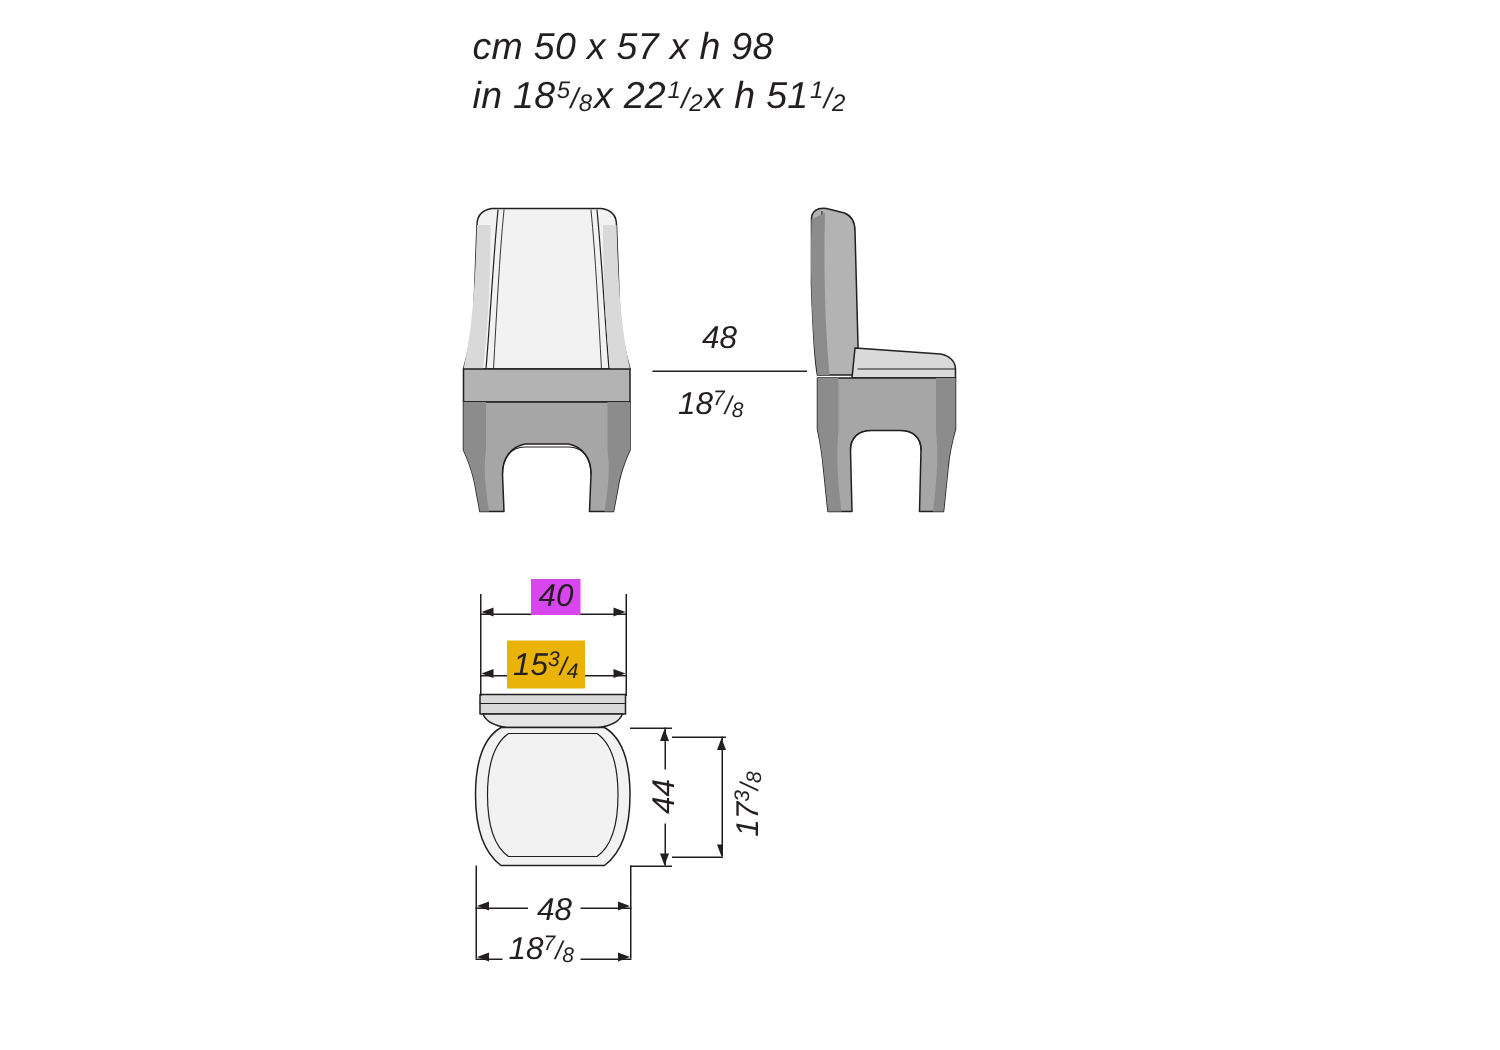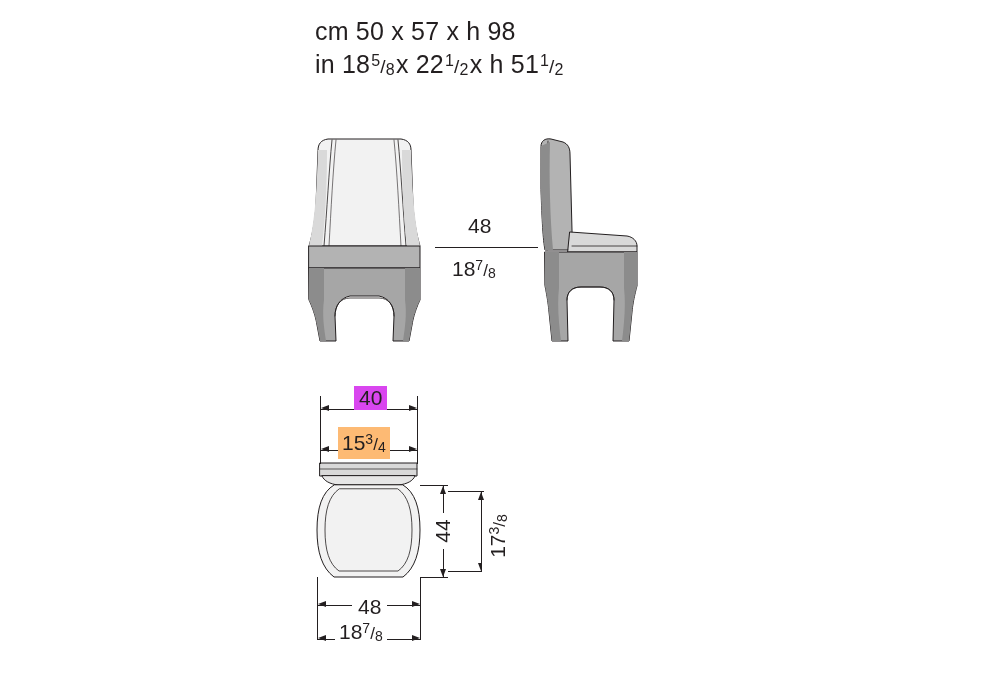--- a/index.html
+++ b/index.html
@@ -13,20 +13,21 @@
     position: relative;
     font-family: "Liberation Sans", sans-serif;
     color: #231f20;
     overflow: hidden;
   }
   .stage {
     position: absolute;
     left: 0; top: 0;
     width: 1000px;
     height: 700px;
+    font-style: italic;
   }
 
   
   .header {
     position: absolute;
     left: 315px;
     top: 16px;
     width: 520px;
   }
   .header .line {
@@ -207,21 +208,21 @@
   <div class="hline" style="left:320px; top:409px; width:98px;"></div>
   <div class="arrow arr-l" style="left:321px; top:405px;"></div>
   <div class="arrow arr-r" style="left:409px; top:405px;"></div>
   <div class="lbl" style="left:354px; top:386px; background:#d946ef; padding:0 5px;">
     <span>40</span>
   </div>
 
   <div class="hline" style="left:320px; top:450px; width:98px;"></div>
   <div class="arrow arr-l" style="left:321px; top:446px;"></div>
   <div class="arrow arr-r" style="left:409px; top:446px;"></div>
-  <div class="lbl" style="left:338px; top:427px; background:#fdba74; padding:0 4px;">
+  <div class="lbl" style="left:338px; top:427px; background:#eab308; padding:0 4px;">
     <span>15</span><span class="num">3</span><span class="bar">/</span><span class="den">4</span>
   </div>
 
   <div class="hline" style="left:420px; top:485px; width:28px;"></div>
   <div class="hline" style="left:420px; top:577px; width:28px;"></div>
   <div class="vline" style="left:443px; top:485px; height:92px;"></div>
   <div class="arrow arr-u" style="left:440px; top:486px;"></div>
   <div class="arrow arr-d" style="left:440px; top:569px;"></div>
   <div class="lbl rot" style="left:425px; top:519px; width:36px; text-align:center; background:#fff;">
     <span>44</span>

